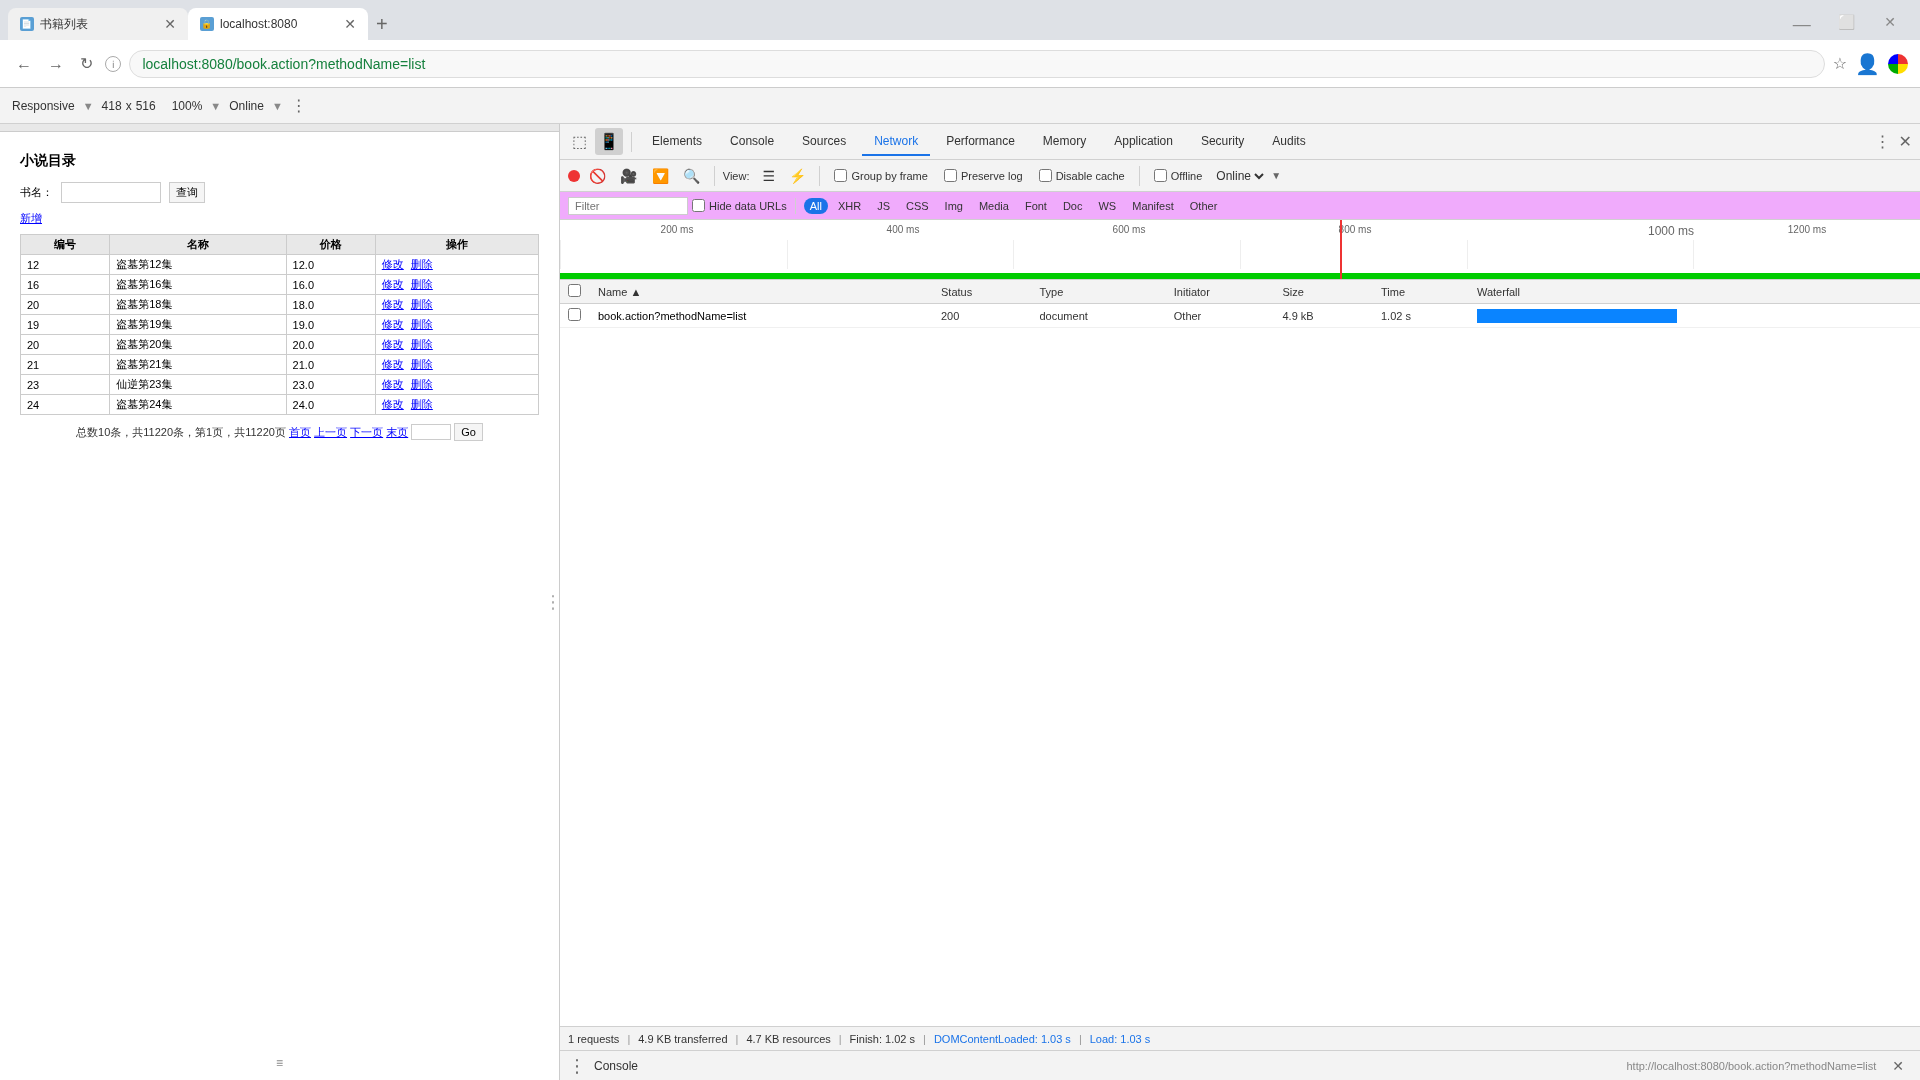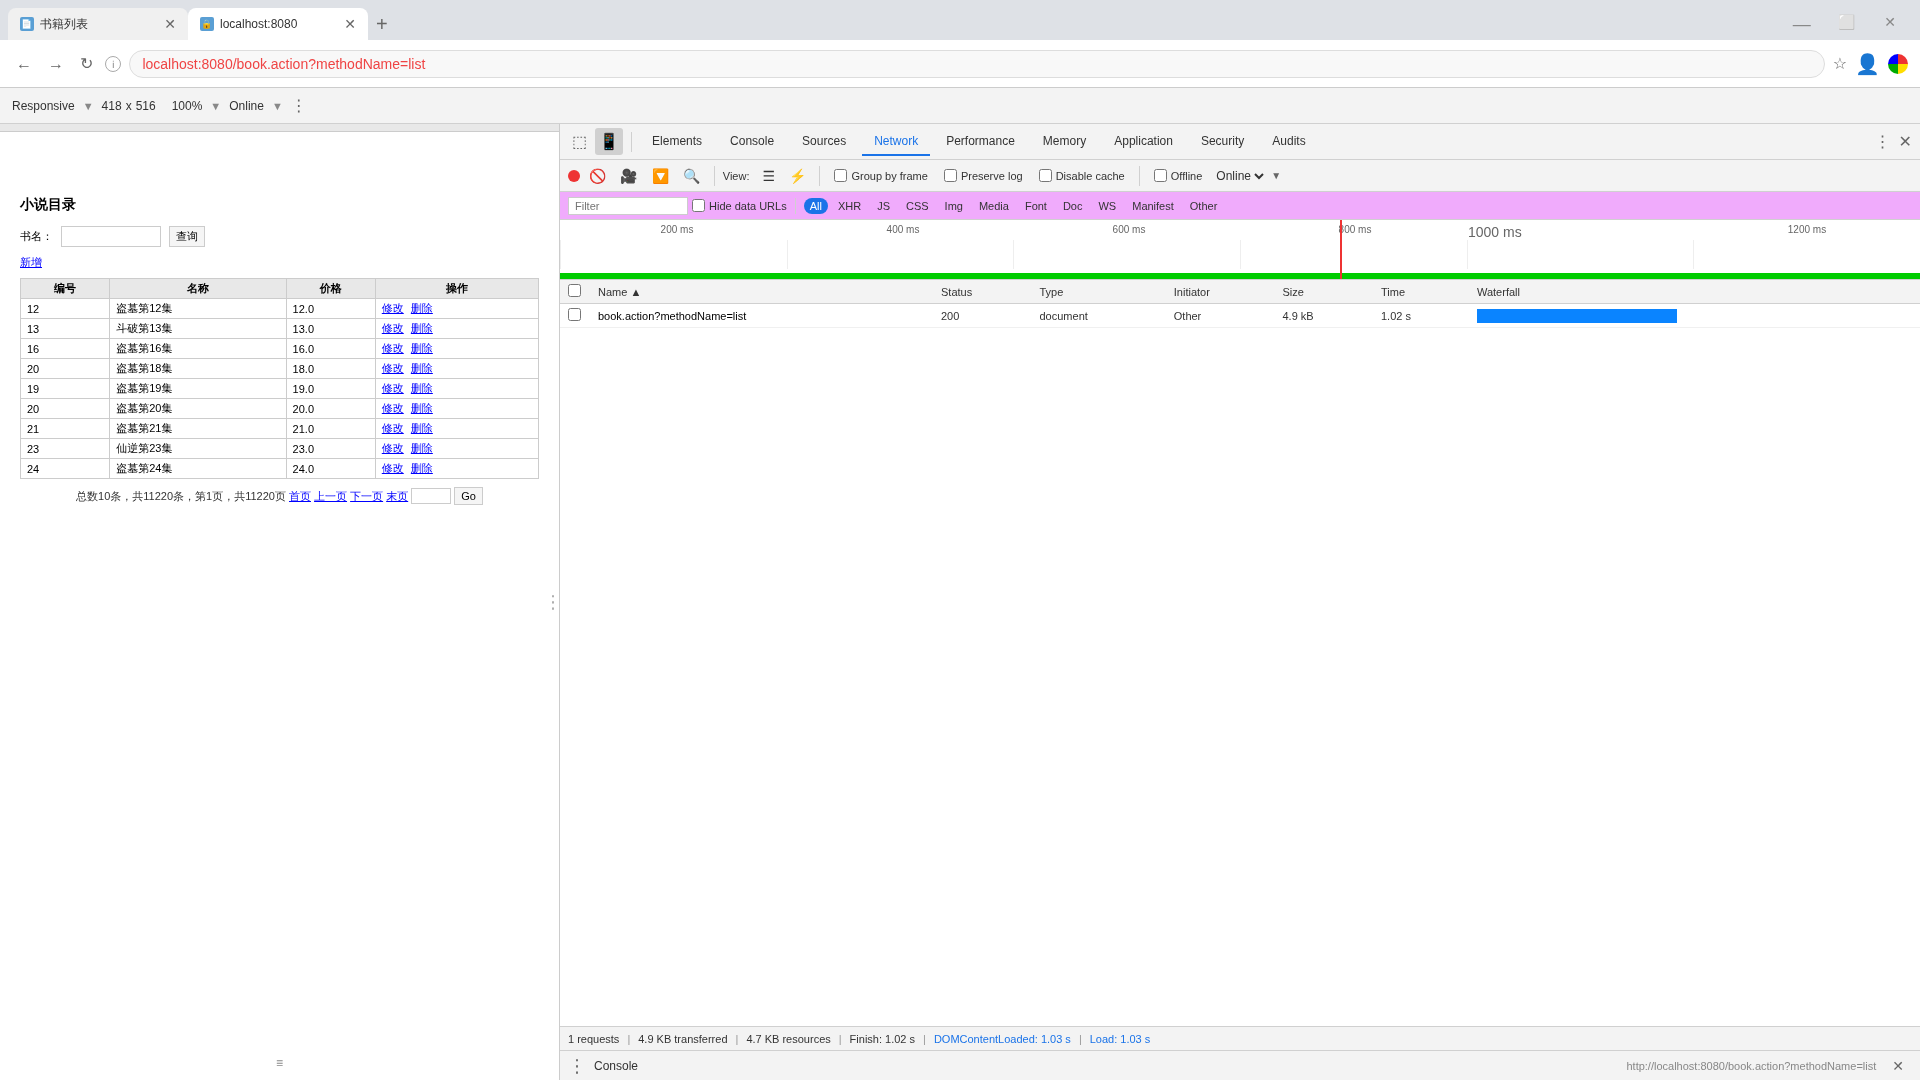--- a/index.html
+++ b/index.html
@@ -14,37 +14,37 @@
     .tab.active { background: #fff; }
     .tab-icon { width: 14px; height: 14px; background: #5a9fd4; border-radius: 2px; display: flex; align-items: center; justify-content: center; font-size: 9px; color: white; }
     .tab-title { flex: 1; overflow: hidden; text-overflow: ellipsis; white-space: nowrap; }
     .tab-close { color: #666; font-size: 14px; cursor: pointer; }
     .tab-new { background: none; border: none; font-size: 20px; color: #666; padding: 0 8px; cursor: pointer; }
     .window-controls { margin-left: auto; display: flex; gap: 4px; padding-right: 12px; }
 
     
     .address-bar { display: flex; align-items: center; background: #fff; height: 48px; padding: 0 12px; gap: 8px; border-bottom: 1px solid #ccc; }
     .nav-btn { background: none; border: none; font-size: 16px; color: #666; cursor: pointer; padding: 4px; border-radius: 50%; }
-    .address-input { flex: 1; border: none; outline: none; font-size: 14px; color: #ef4444; background: #f8f8f8; border: 1px solid #ddd; border-radius: 20px; padding: 0 12px; height: 28px; }
+    .address-input { flex: 1; border: none; outline: none; font-size: 14px; color: #15803d; background: #f8f8f8; border: 1px solid #ddd; border-radius: 20px; padding: 0 12px; height: 28px; }
     .addr-icons { display: flex; gap: 8px; align-items: center; }
 
     
     .devtools-bar { display: flex; align-items: center; background: #f3f3f3; border-bottom: 1px solid #d0d0d0; padding: 0 4px; height: 36px; }
     .responsive-btn { font-size: 12px; color: #333; padding: 4px 8px; cursor: pointer; }
     .dim-display { display: flex; align-items: center; gap: 4px; font-size: 12px; color: #333; padding: 0 8px; }
     .zoom-btn { font-size: 12px; color: #333; padding: 4px 8px; }
     .online-btn { font-size: 12px; color: #333; padding: 4px 8px; }
 
     
     .main-area { display: flex; flex: 1; overflow: hidden; }
 
     
     .page-preview { width: 560px; background: #fff; border-right: 1px solid #ccc; overflow: hidden; position: relative; }
     .page-content { padding: 20px; font-size: 11px; }
-    .page-title { font-size: 14px; font-weight: bold; margin-bottom: 12px; margin-top: 44px; }
+    .page-title { font-size: 14px; font-weight: bold; margin-bottom: 12px; }
     .search-row { display: flex; align-items: center; gap: 8px; margin-bottom: 8px; font-size: 11px; }
     .search-input { border: 1px solid #ccc; padding: 2px 4px; width: 100px; }
     .search-btn { border: 1px solid #ccc; background: #f5f5f5; padding: 2px 6px; cursor: pointer; font-size: 11px; }
     .add-link { color: #00f; text-decoration: underline; cursor: pointer; font-size: 11px; margin-bottom: 8px; display: block; }
     .data-table { border-collapse: collapse; width: 100%; font-size: 11px; }
     .data-table th, .data-table td { border: 1px solid #ccc; padding: 2px 6px; }
     .data-table th { background: #e8e8e8; }
     .link-blue { color: #00f; text-decoration: underline; cursor: pointer; }
     .pagination { text-align: center; margin-top: 8px; font-size: 11px; color: #333; }
     .page-link { color: #00f; text-decoration: underline; cursor: pointer; }
@@ -177,29 +177,20 @@
               <th>名称</th>
               <th>价格</th>
               <th>操作</th>
             </tr>
           </thead>
           <tbody id="book-tbody">
           <tr>
     <td>12</td>
     <td>盗墓第12集</td>
     <td>12.0</td>
-    <td>
-      <a class="link-blue">修改</a>
-      <a class="link-blue" style="margin-left:4px;">删除</a>
-    </td>
-  </tr>
-              <tr>
-    <td>13</td>
-    <td>斗破第13集</td>
-    <td>13.0</td>
     <td>
       <a class="link-blue">修改</a>
       <a class="link-blue" style="margin-left:4px;">删除</a>
     </td>
   </tr>
               <tr>
     <td>16</td>
     <td>盗墓第16集</td>
     <td>16.0</td>
     <td>
@@ -350,21 +341,21 @@
         <button class="filter-type-btn">Manifest</button>
         <button class="filter-type-btn">Other</button>
       </div>
 
       <div class="timeline-area">
         <div style="display:flex;position:absolute;top:4px;left:0;right:0;padding-left:4px;">
           <div style="flex:1;font-size:10px;color:#666;text-align:center;">200 ms</div>
           <div style="flex:1;font-size:10px;color:#666;text-align:center;">400 ms</div>
           <div style="flex:1;font-size:10px;color:#666;text-align:center;">600 ms</div>
           <div style="flex:1;font-size:10px;color:#666;text-align:center;">800 ms</div>
-          <div style="flex:1;font-size:14px;color:#666;text-align:left;">1000 ms</div>
+          <div style="flex:1;font-size:12px;color:#666;text-align:right;">1000 ms</div>
           <div style="flex:1;font-size:10px;color:#666;text-align:center;">1200 ms</div>
         </div>
 
         <div style="position:absolute;top:20px;left:0;right:0;bottom:10px;display:flex;">
           <div style="flex:1;border-left:1px solid #eee;"></div>
           <div style="flex:1;border-left:1px solid #eee;"></div>
           <div style="flex:1;border-left:1px solid #eee;"></div>
           <div style="flex:1;border-left:1px solid #eee;"></div>
           <div style="flex:1;border-left:1px solid #eee;"></div>
           <div style="flex:1;border-left:1px solid #eee;"></div>

